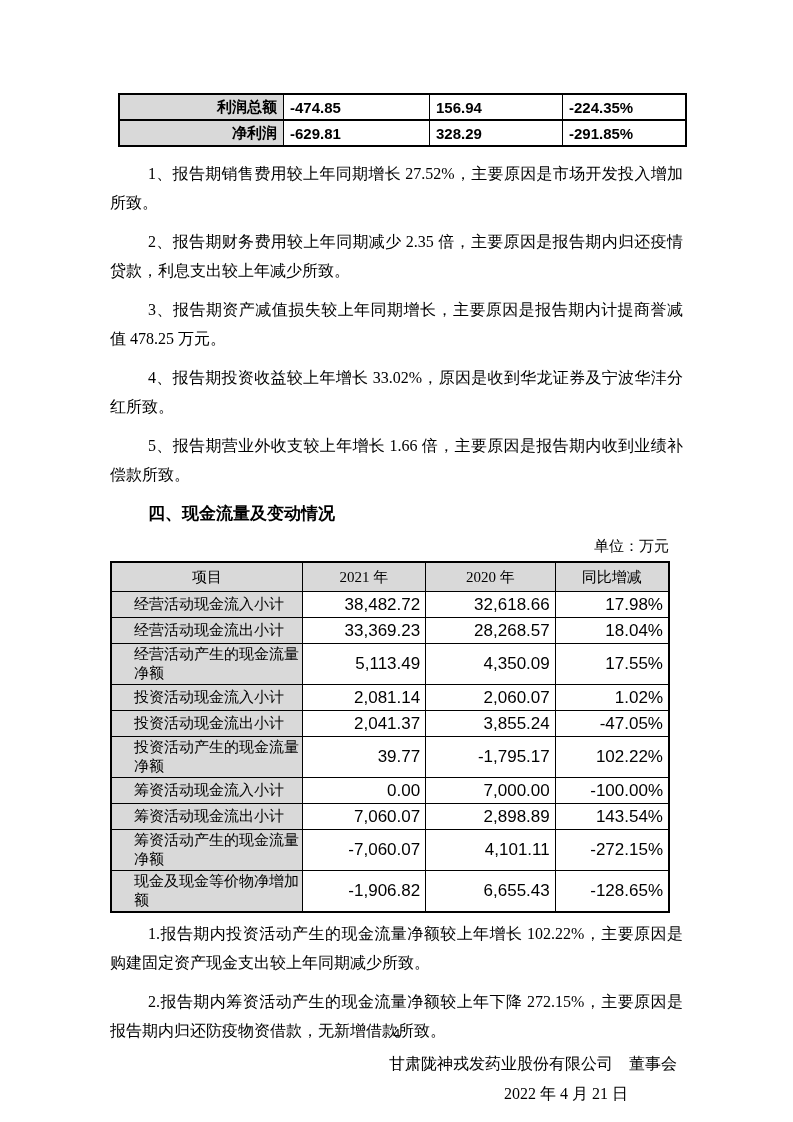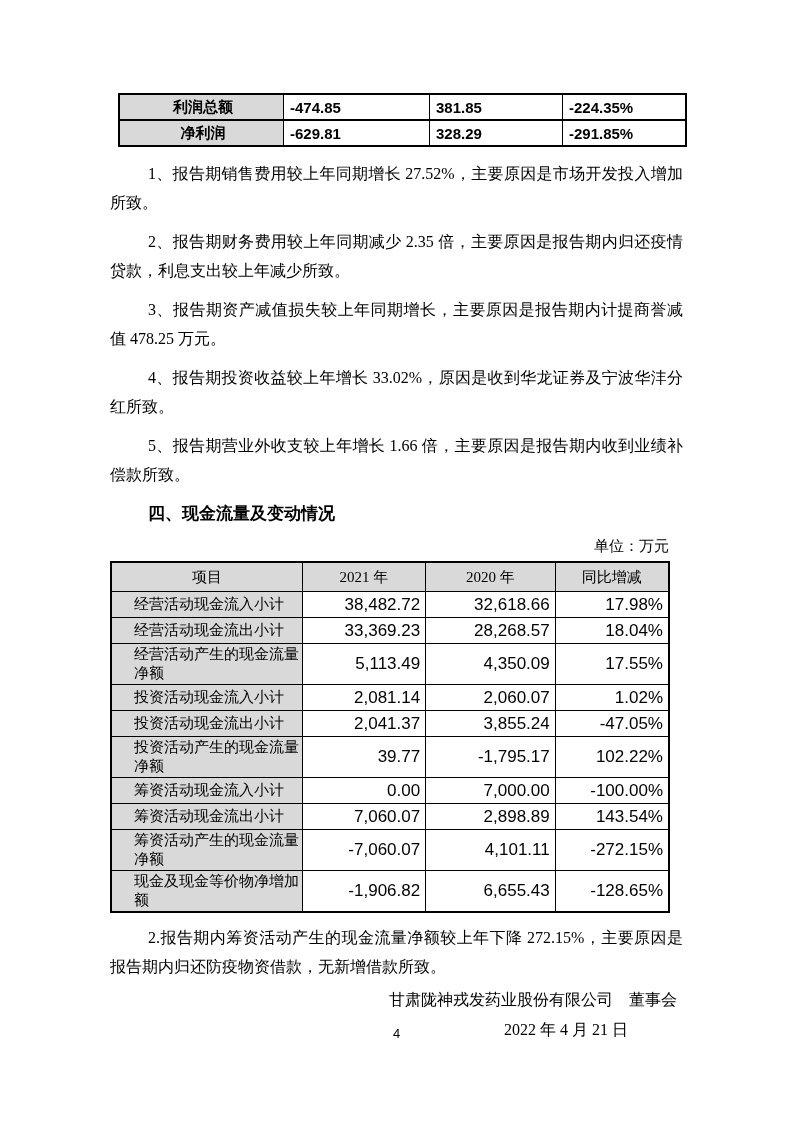--- a/index.html
+++ b/index.html
@@ -30,21 +30,21 @@
     height: 24px;
     font-size: 15px;
     padding: 0 6px;
     vertical-align: middle;
     overflow: hidden;
   }
   .profit-table .c0 { width: 148px; }
   .profit-table .c1 { width: 133px; }
   .profit-table .c2 { width: 120px; }
   .profit-table .c3 { width: 110px; }
-  .profit-table .label-cell { background: #d9d9d9; text-align: center; padding-left: 9px; }
+  .profit-table .label-cell { background: #d9d9d9; text-align: right; padding-left: 9px; }
   .profit-table .num { text-align: left; }
   .profit-table tr.bold-row td { font-weight: bold; }
   .profit-table tr.plain-row .label-cell {
     font-family: "Liberation Serif", "DejaVu Serif", serif;
     font-weight: normal; color: #2b2b2b;
   }
   .profit-table tr.plain-row .pct { font-weight: bold; }
   .profit-table tr.thick-top td { border-top: 2px solid #000; }
 
   
@@ -138,21 +138,21 @@
 <body>
 
 <div class="page">
   <div class="content">
 
     <table class="profit-table">
       <tbody>
         <tr class="bold-row">
           <td class="c0 label-cell">利润总额</td>
           <td class="c1 num">-474.85</td>
-          <td class="c2 num">381.85</td>
+          <td class="c2 num">156.94</td>
           <td class="c3 num pct">-224.35%</td>
         </tr>
         <tr class="bold-row thick-top">
           <td class="c0 label-cell">净利润</td>
           <td class="c1 num">-629.81</td>
           <td class="c2 num">328.29</td>
           <td class="c3 num pct">-291.85%</td>
         </tr>
       </tbody>
     </table>
@@ -232,20 +232,21 @@
         </tr>
         <tr>
           <td class="c0 label">现金及现金等价物净增加额</td>
           <td class="c1 num">-1,906.82</td>
           <td class="c2 num">6,655.43</td>
           <td class="c3 num">-128.65%</td>
         </tr>
       </tbody>
     </table>
 
+    <p class="body-text" style="margin-top:6px">1.报告期内投资活动产生的现金流量净额较上年增长 102.22%，主要原因是购建固定资产现金支出较上年同期减少所致。</p>
     <p class="body-text">2.报告期内筹资活动产生的现金流量净额较上年下降 272.15%，主要原因是报告期内归还防疫物资借款，无新增借款所致。</p>
 
     <div class="signature-line">甘肃陇神戎发药业股份有限公司　董事会</div>
     <div class="date-line">2022 年 4 月 21 日</div>
   </div>
 
   <div class="page-number">4</div>
 </div>
 
 </body></html>

